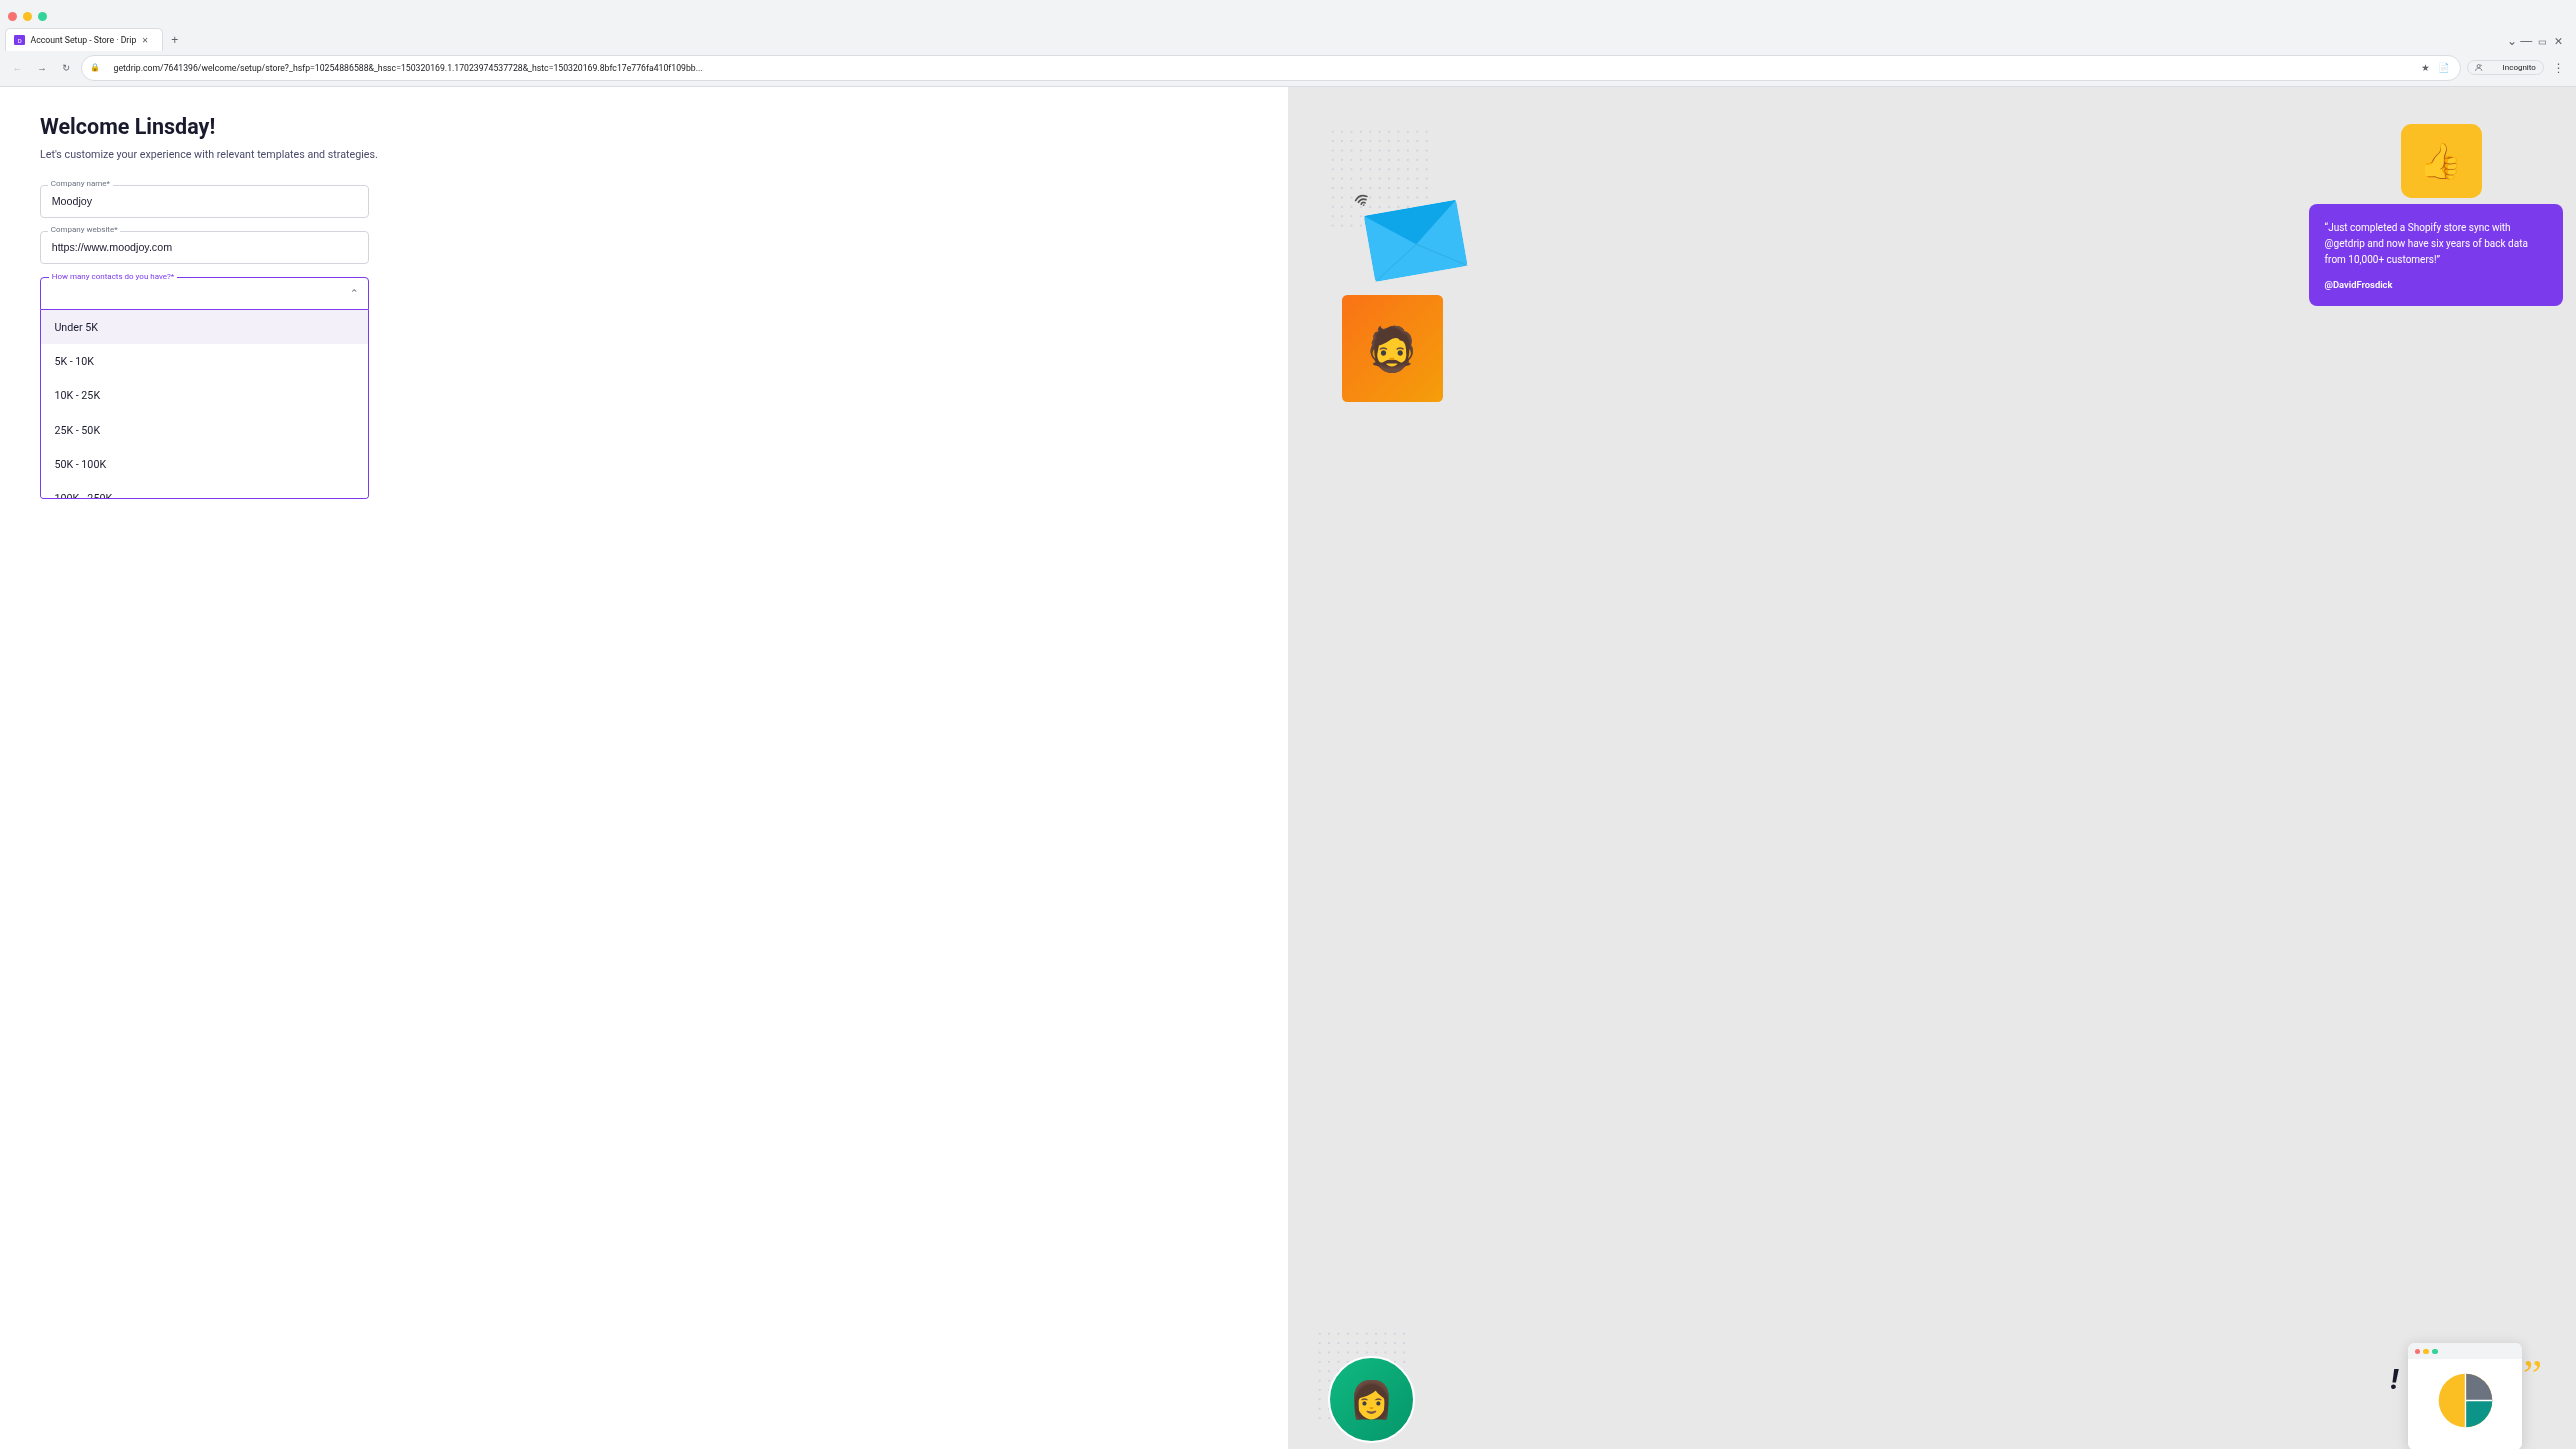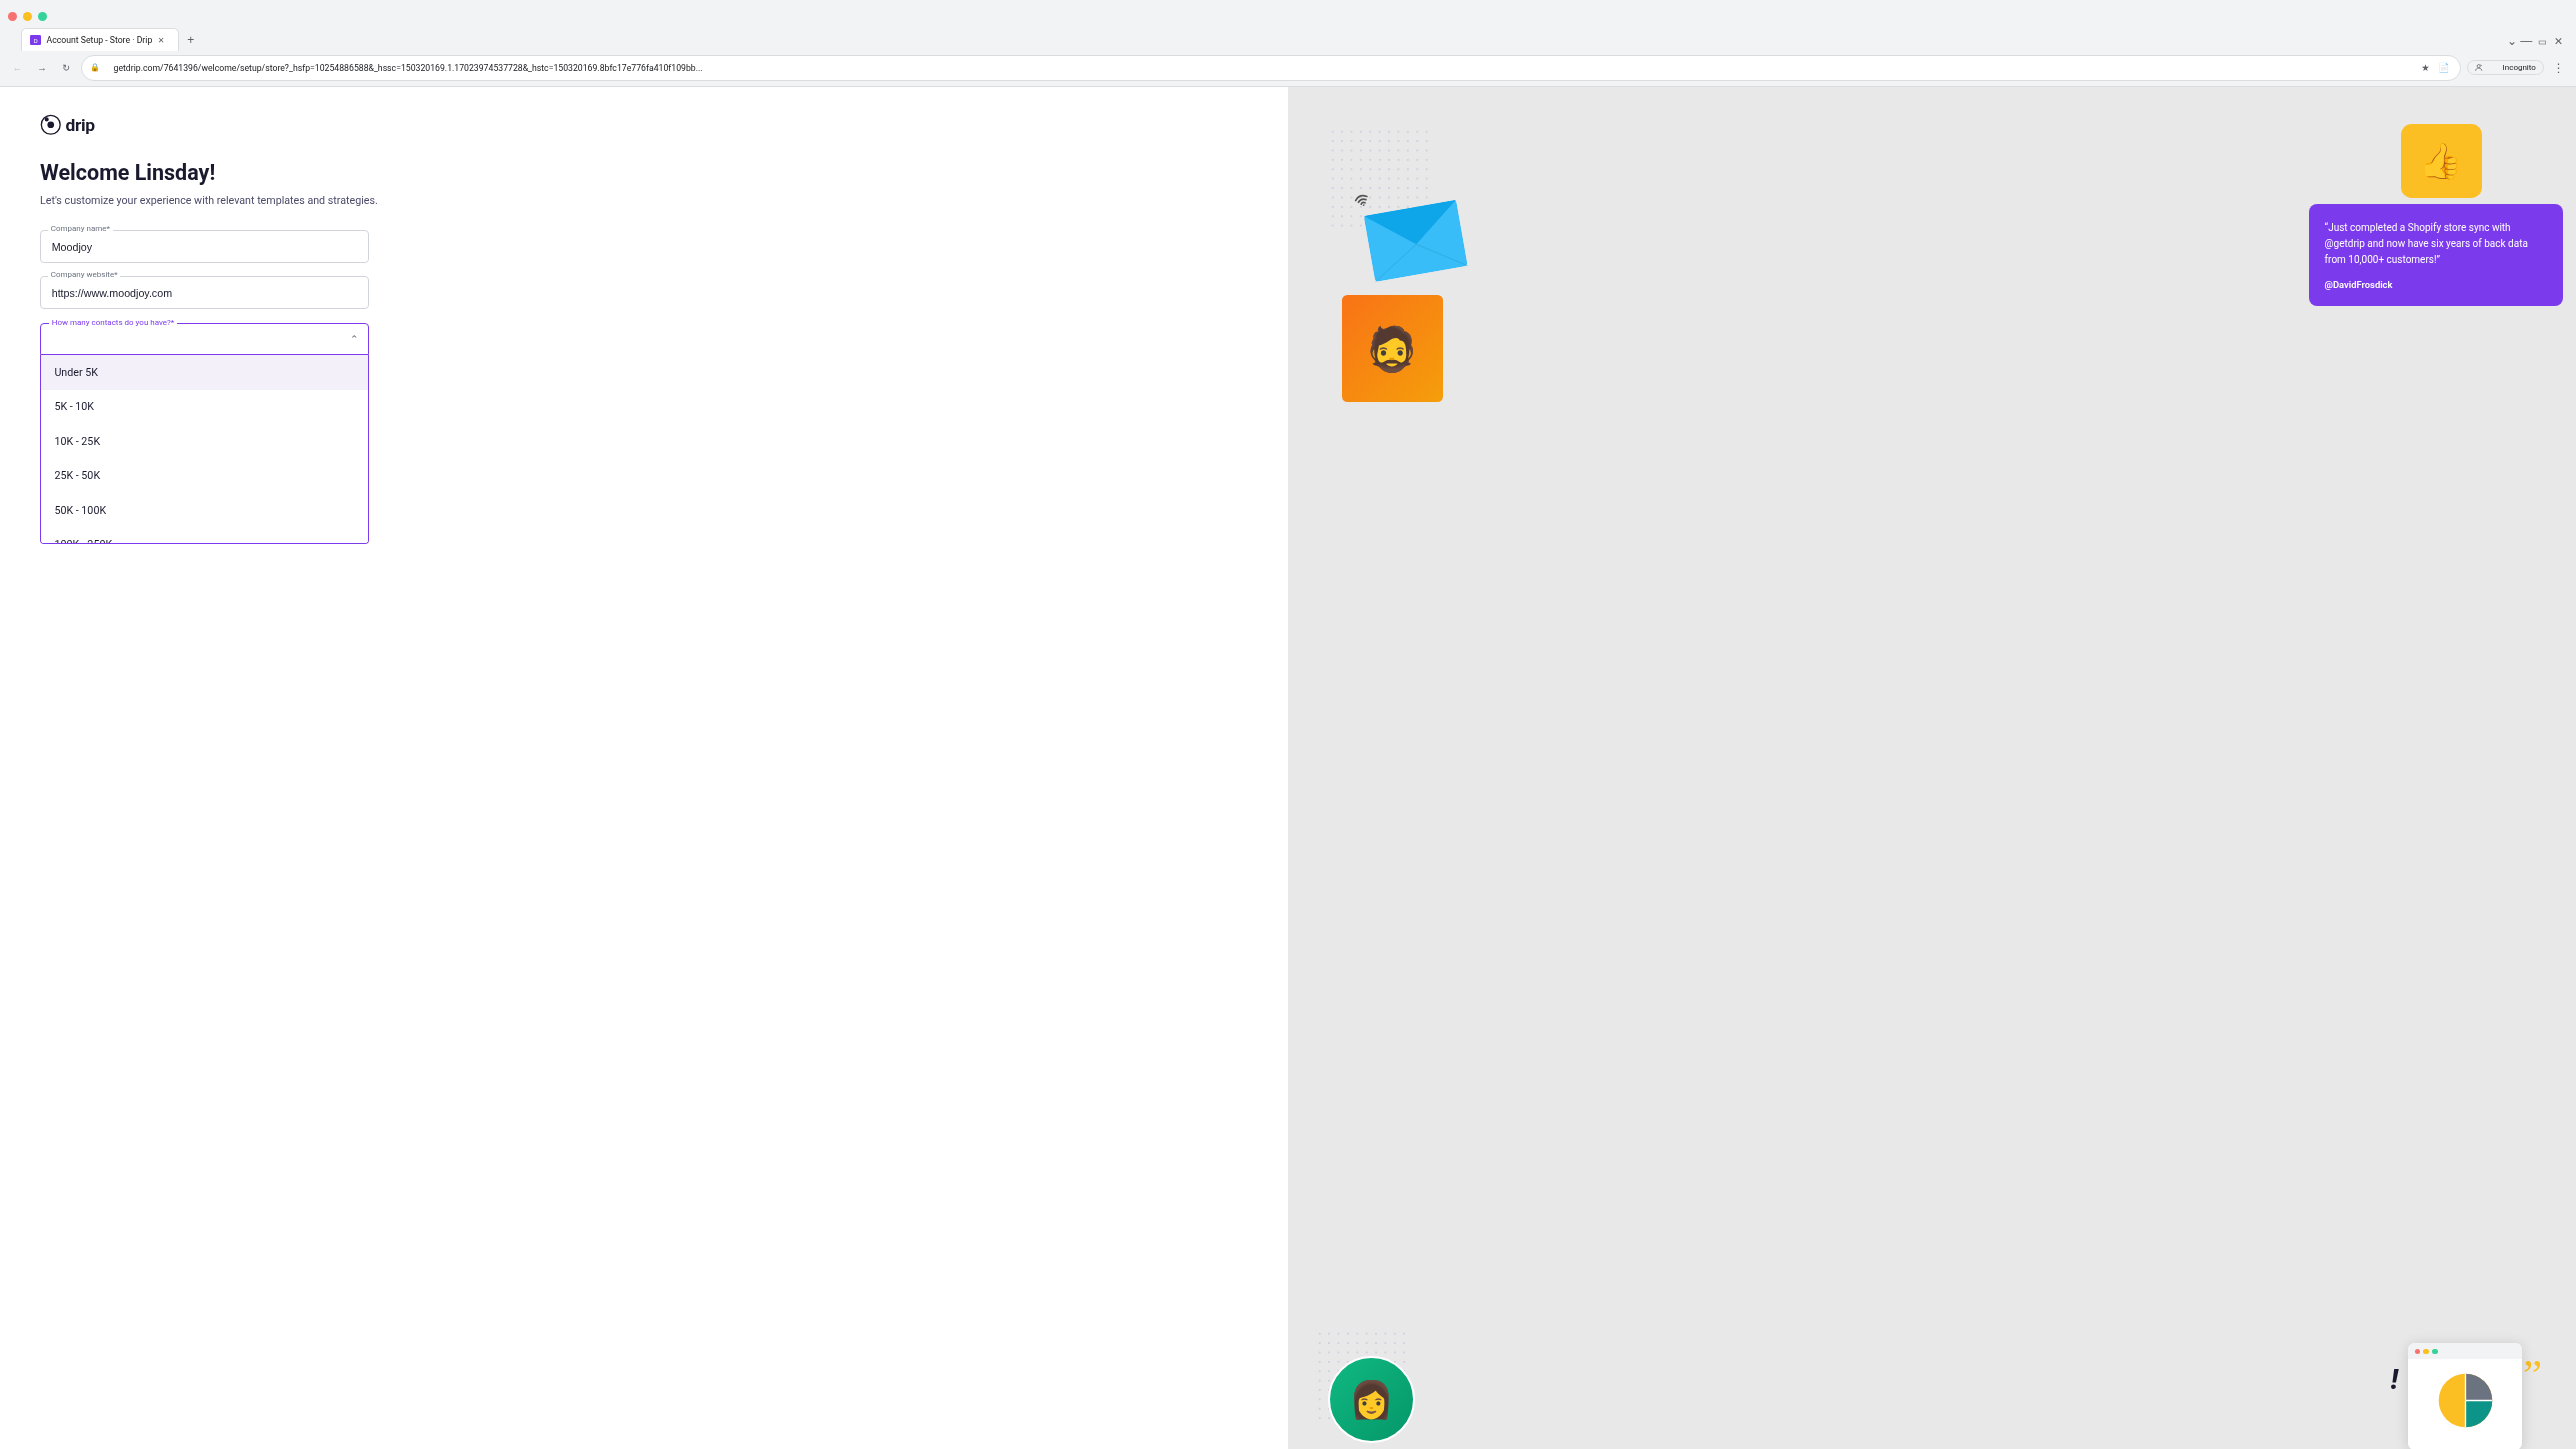--- a/index.html
+++ b/index.html
@@ -48,21 +48,20 @@
       padding: 5.4px 10.7px 5.4px 8px;
       background: #fff;
       border-radius: 5.4px 5.4px 0 0;
       border: 0.7px solid #dadce0;
       border-bottom: none;
       min-width: 134px;
       max-width: 161px;
       cursor: pointer;
       position: relative;
       top: 0.7px;
-      margin-left: 16px;
     }
     .tab-favicon {
       width: 10.7px; height: 10.7px;
       margin-right: 5.4px;
       border-radius: 1.3px;
       background: #7c3aed;
       display: flex; align-items: center; justify-content: center;
       color: white; font-size: 6.7px;
     }
     .tab-title {
@@ -486,30 +485,20 @@
       <span>Incognito</span>
     </div>
     <button class="menu-btn">⋮</button>
   </div>
 </div>
 
 <div class="page-layout">
 
   <div class="left-panel">
 
-    <div class="drip-logo">
-      <div class="drip-logo-icon">
-        <svg width="21.5" height="21.5" viewBox="0 0 32 32">
-          <circle cx="16" cy="16" r="14" fill="none" stroke="#1a1a2e" stroke-width="2"></circle>
-          <circle cx="16" cy="16" r="5" fill="#1a1a2e"></circle>
-          <circle cx="10" cy="8" r="3" fill="#1a1a2e"></circle>
-        </svg>
-      </div>
-      <span class="drip-logo-text">drip</span>
-    </div>
 
     <h1 class="welcome-heading">Welcome Linsday!</h1>
     <p class="welcome-subtitle">Let's customize your experience with relevant templates and strategies.</p>
 
     <div class="form-field">
       <label class="field-label">Company name*</label>
       <input class="field-input" type="text" value="Moodjoy" style="">
     </div>
 
     <div class="form-field">

